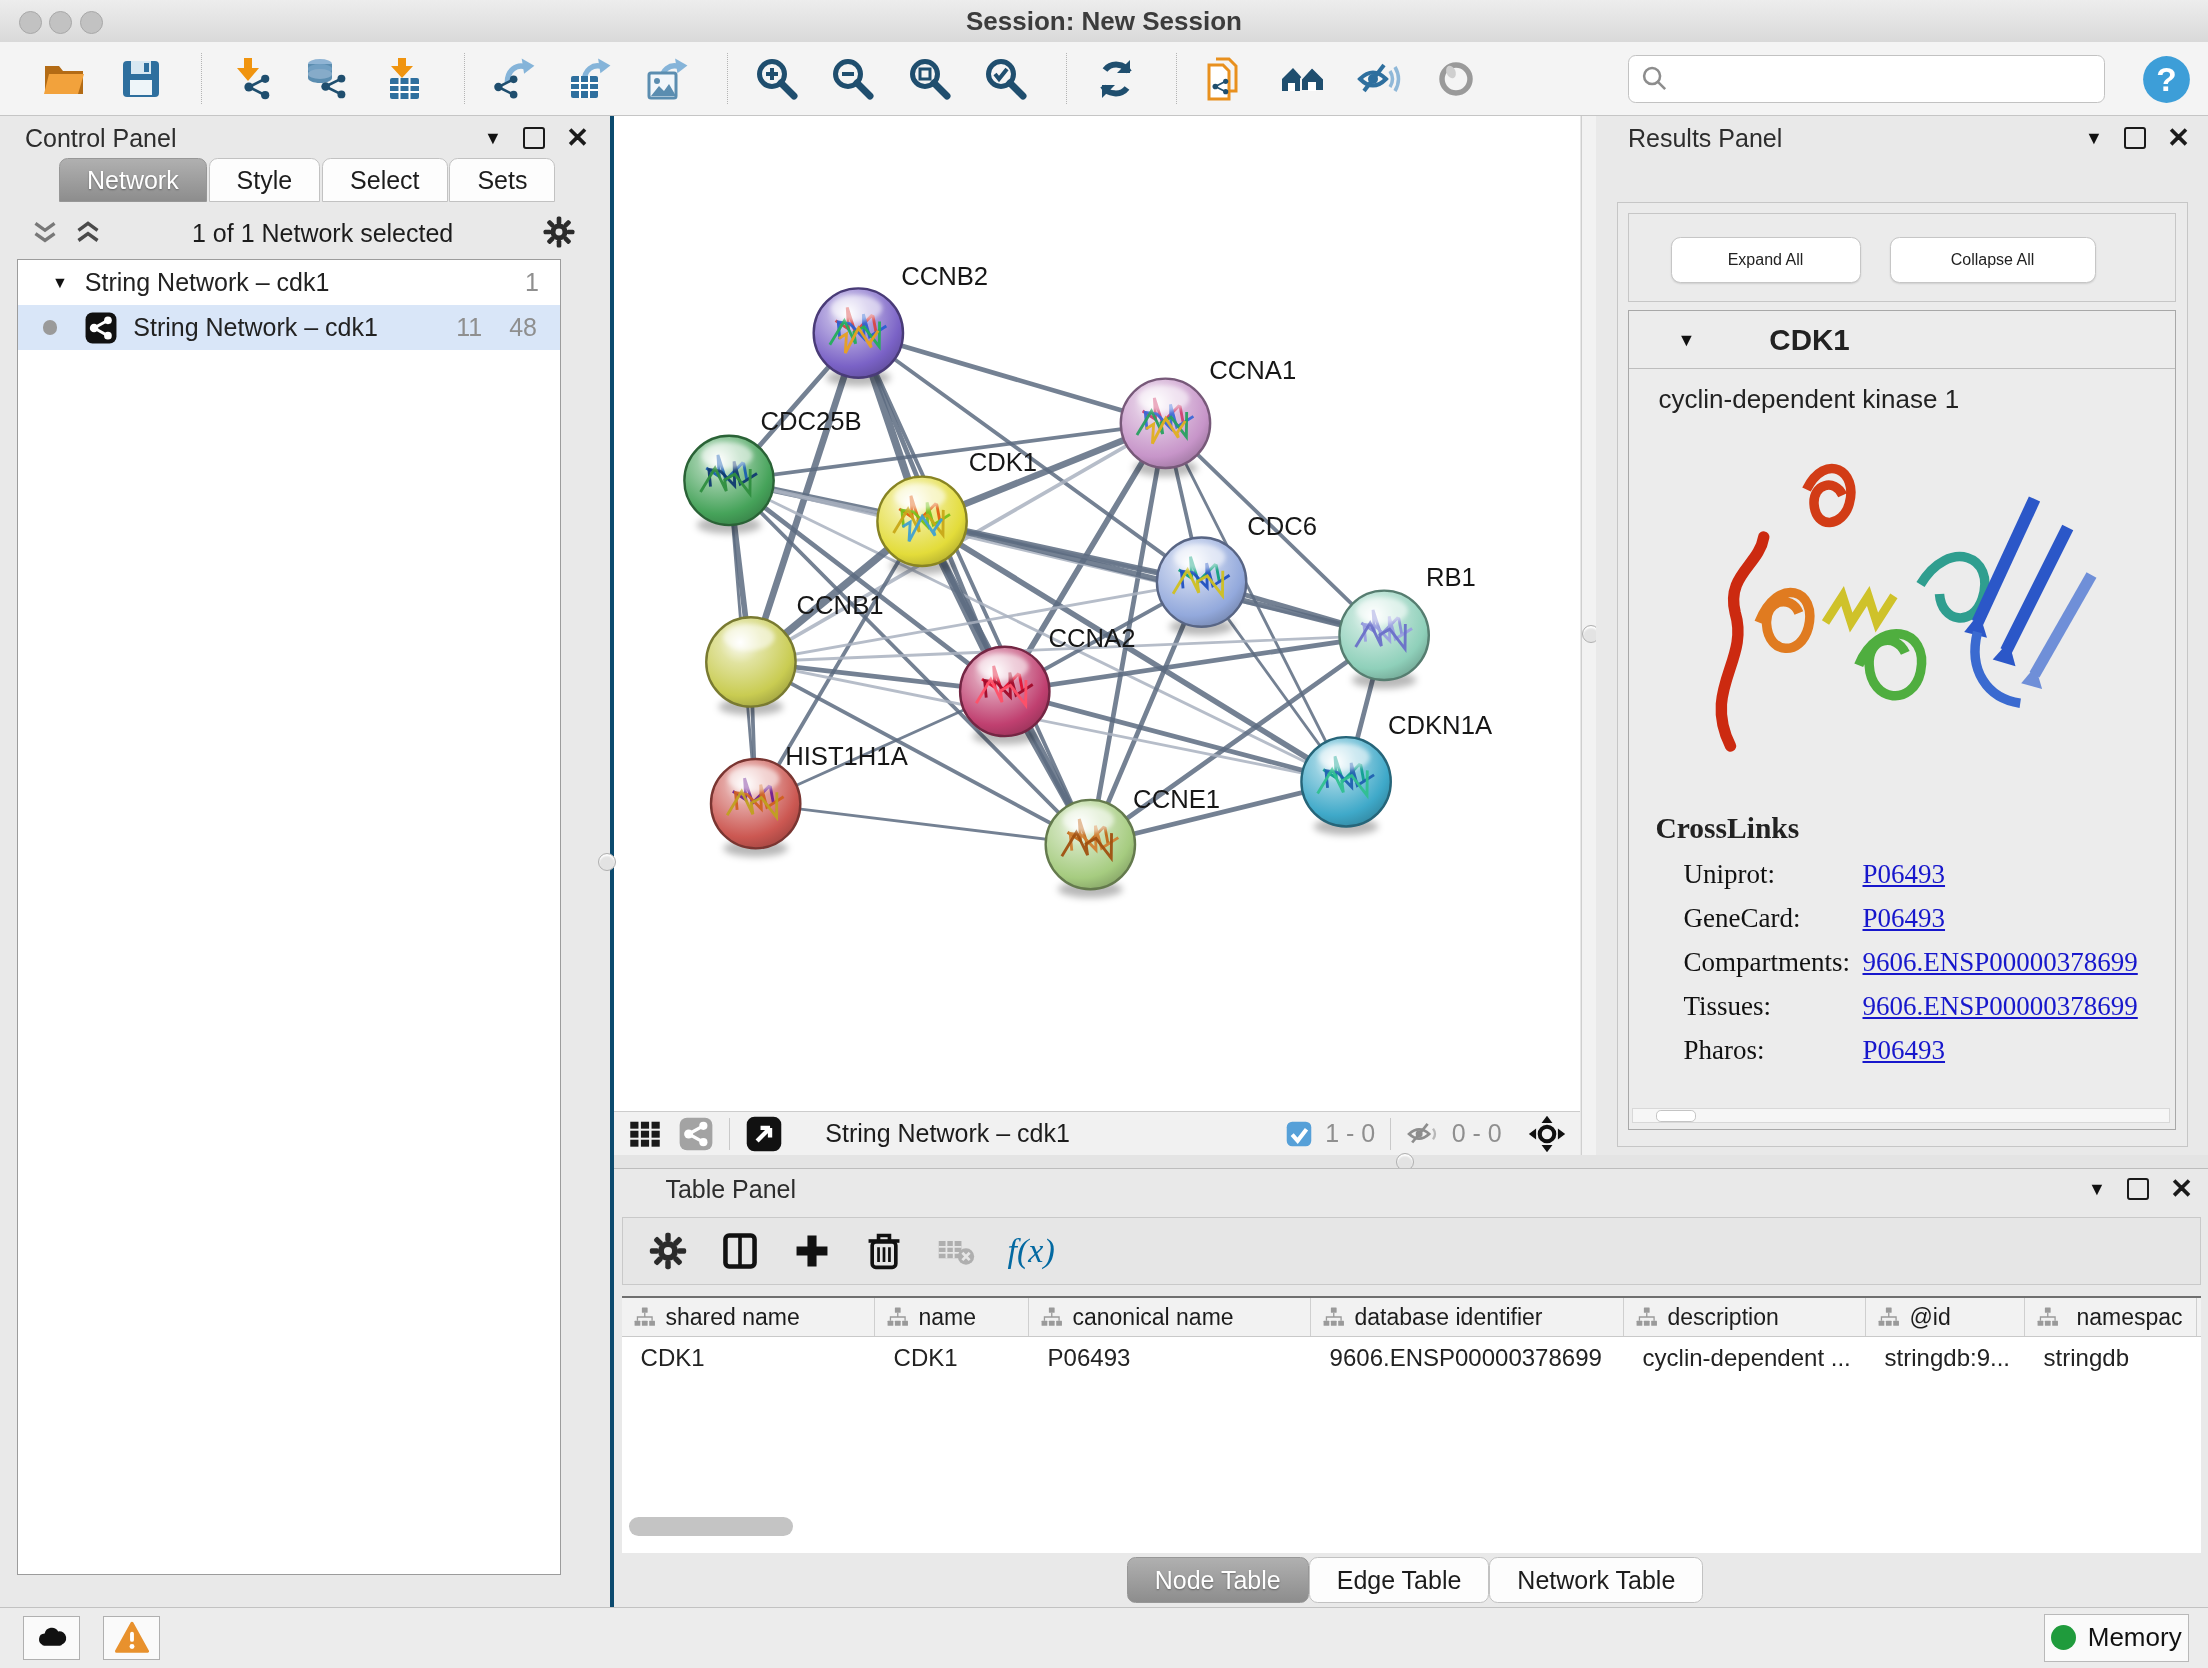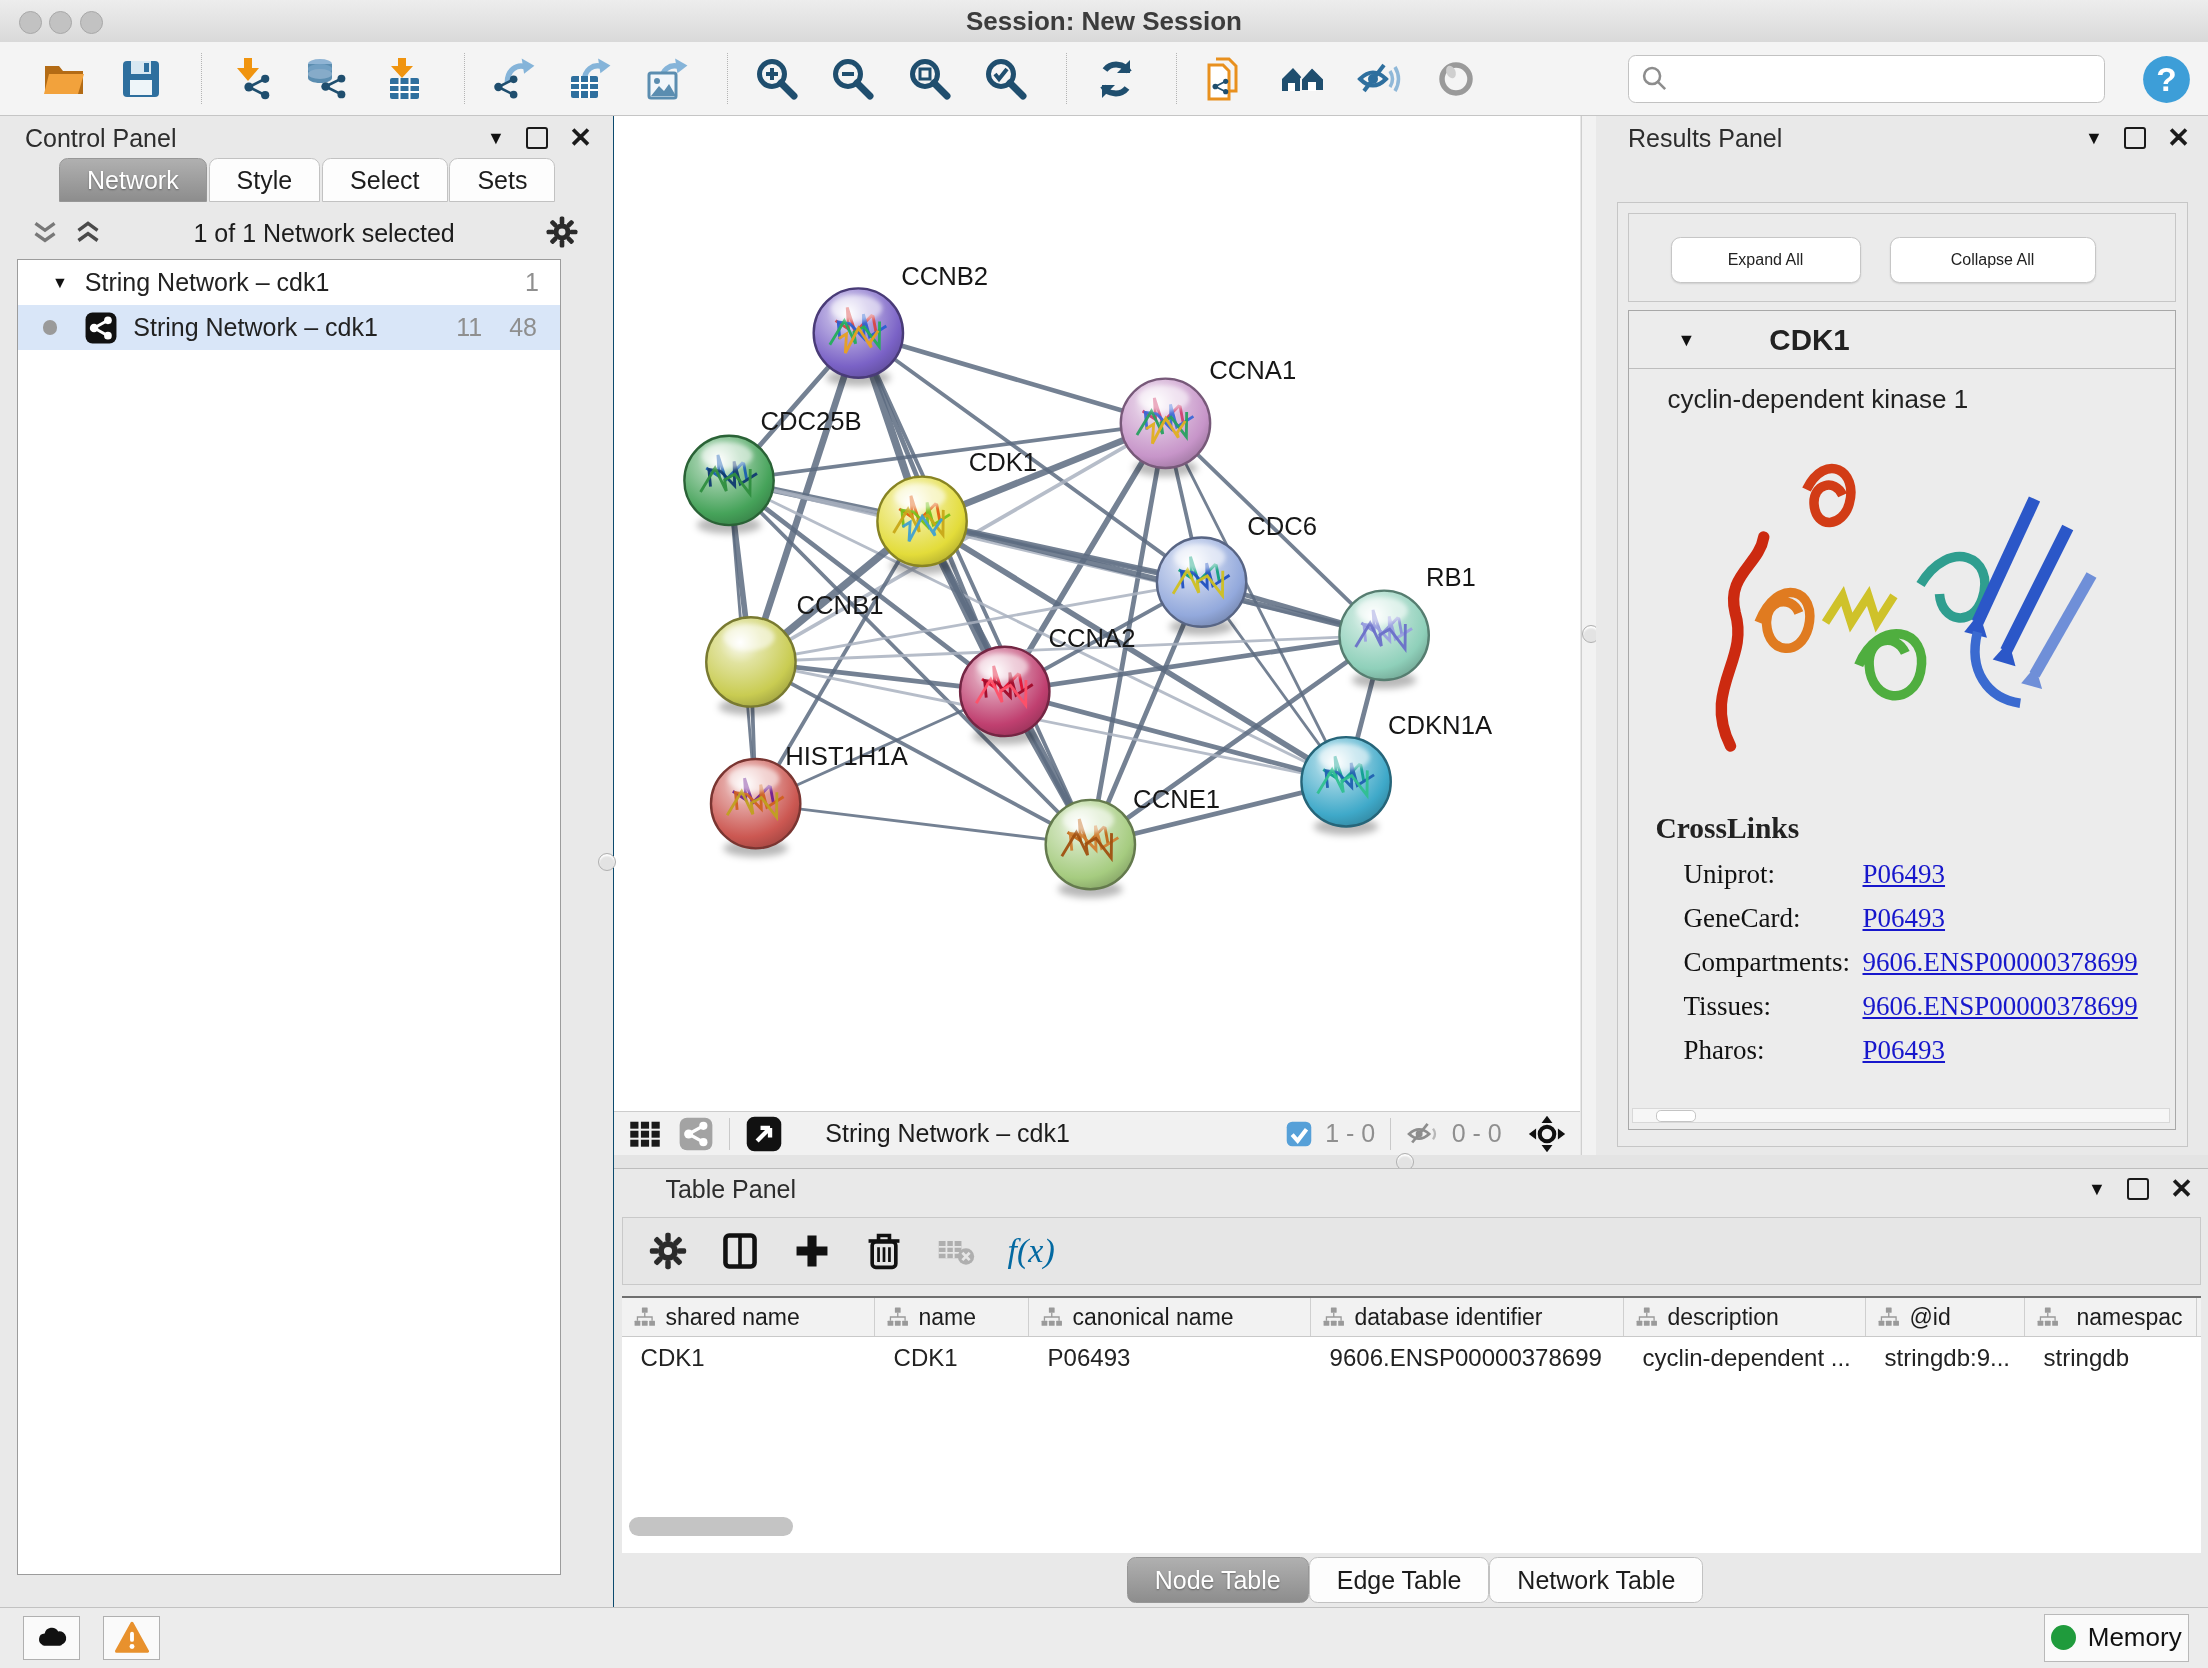--- a/index.html
+++ b/index.html
@@ -27,21 +27,21 @@
   .ptitle{font-size:25px;color:#2d2d2d;}
   .hicons{display:flex;align-items:center;gap:21px;}
   .tri{font-size:18px;color:#111;line-height:1;}
   .winbox{width:18px;height:18px;border:2.9px solid #1a1a1a;border-radius:2.9px;display:inline-block;}
   .wx{font-size:27.6px;font-weight:bold;color:#1a1a1a;line-height:1;}
   .pill{height:42px;line-height:42px;padding:0 27px;font-size:25px;background:#fdfdfd;color:#1c1c1c;
         border:1px solid #c2c2c2;border-radius:8.6px 8.6px 0 0;margin-right:1.9px;display:inline-block;}
   .pill.sel{background:linear-gradient(#b0b0b0,#8d8d8d);color:#fff;border-color:#979797;
             text-shadow:0 1px 1.9px rgba(0,0,0,.35);}
   
-  #control-panel{left:0;top:116px;width:614px;height:1491px;background:#e9e9e9;border-right:1px solid #0c4a6e;box-sizing:border-box;}
+  #control-panel{left:0;top:116px;width:614px;height:1491px;background:#e9e9e9;border-right:4px solid #0c4a6e;box-sizing:border-box;}
   #cp-header{position:absolute;left:25px;right:21px;top:7.6px;display:flex;align-items:center;}
   #cp-tabs{position:absolute;left:59px;top:42px;white-space:nowrap;}
   #cp-status{position:absolute;left:0;right:0;top:95px;height:44px;display:flex;align-items:center;}
   #cp-tree{position:absolute;left:17px;top:143px;width:544px;height:1316px;background:#fff;
            border:1.9px solid #9c9c9c;box-sizing:border-box;}
   .trow{height:45px;display:flex;align-items:center;font-size:25px;}
   .trow .cnt{color:#8f8f8f;}
   #tree-child{background:#d9e6f8;}
   
   #netview{left:614px;top:116px;width:966px;height:995px;background:#fff;}
@@ -57,21 +57,21 @@
   #rp-header{position:absolute;left:32px;right:19px;top:7.6px;display:flex;align-items:center;}
   #rp-tab{position:absolute;left:0;right:0;top:44px;text-align:center;}
   #rp-box{position:absolute;left:21px;top:86px;width:571px;height:945px;background:#ebebeb;
           border:1.9px solid #c6c6c6;box-sizing:border-box;}
   #rp-btnbox{position:absolute;left:9.5px;top:9.5px;width:548px;height:89px;border:1.9px solid #c6c6c6;box-sizing:border-box;}
   .rbtn{position:absolute;top:23px;height:44px;background:#fff;border:1px solid #c6c6c6;border-radius:9.5px;
         font-size:16px;text-align:center;line-height:44px;box-shadow:0 1px 1.9px rgba(0,0,0,.12);}
   #rp-entry{position:absolute;left:9.5px;top:107px;width:548px;height:820px;border:1.9px solid #a8a8a8;box-sizing:border-box;background:#ececec;}
   #rp-entry-header{height:57px;border-bottom:1.9px solid #bdbdbd;display:flex;align-items:center;}
   #rp-gene{font-size:29.5px;font-weight:bold;margin-left:74px;}
-  #rp-desc{font-size:26px;margin:15px 0 0 39px;}
+  #rp-desc{font-size:26px;margin:15px 0 0 30px;}
   #xl-title{font-family:"Liberation Serif",serif;font-weight:bold;font-size:29.5px;margin:9.5px 0 7.6px 27px;}
   .xrow{display:flex;font-family:"Liberation Serif",serif;font-size:27px;height:44px;align-items:center;}
   .xrow .xlabel{width:179px;margin-left:55px;color:#111;}
   .xrow a{color:#1717cc;text-decoration:underline;}
   #rp-hscroll{position:absolute;left:3.8px;bottom:5.7px;width:536px;height:13.3px;background:#f6f6f6;border:1px solid #d8d8d8;}
   #rp-hthumb{position:absolute;left:23px;top:1px;width:38px;height:9.5px;background:#fff;border:1px solid #c4c4c4;border-radius:4.8px;}
   
   #table-panel{left:614px;top:1168px;width:1594px;height:439px;background:#e9e9e9;border-top:1px solid #bdbdbd;box-sizing:border-box;}
   #tp-header{position:absolute;left:11.4px;right:15px;top:5.7px;display:flex;align-items:center;margin-left:40px;}
   #tp-toolbar{position:absolute;left:7.6px;top:48px;width:1579px;height:68px;background:#e6e6e6;

